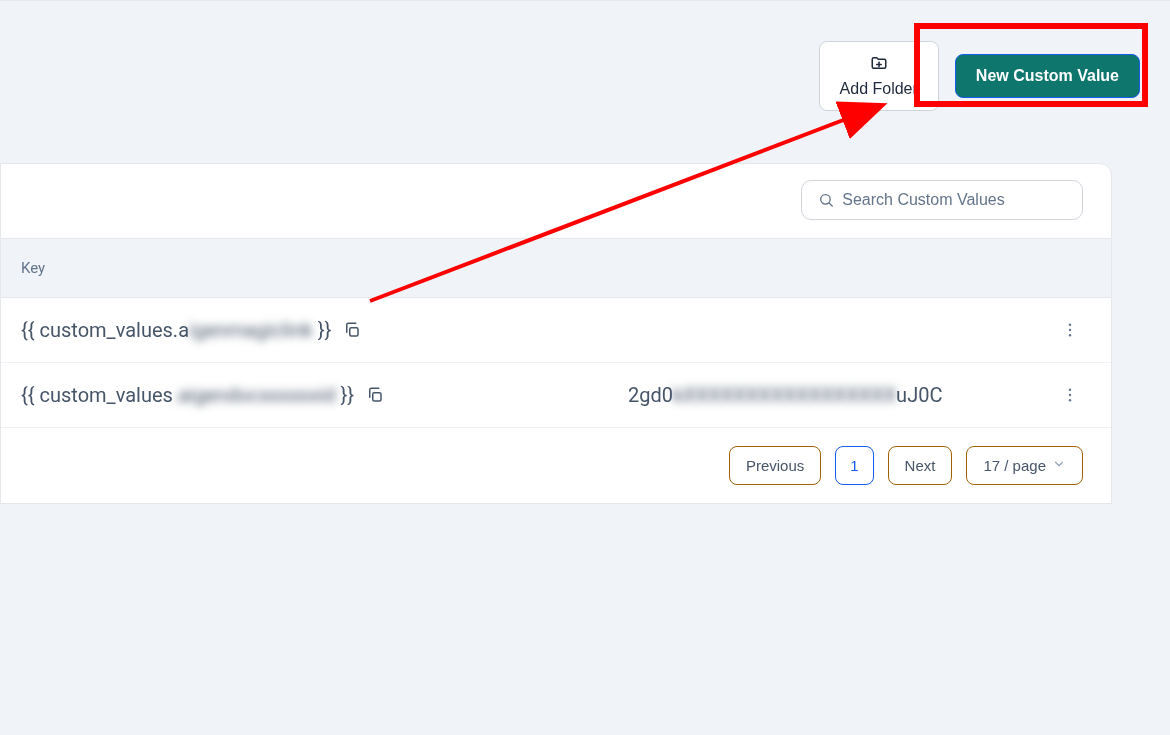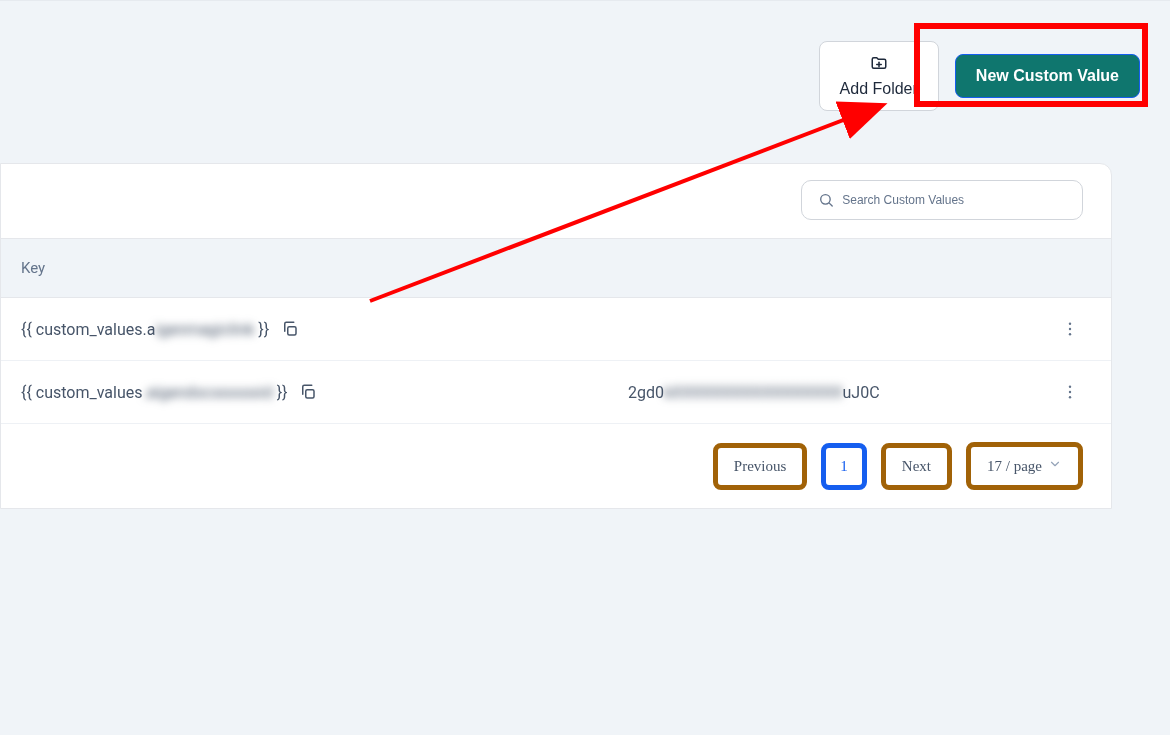--- a/index.html
+++ b/index.html
@@ -84,21 +84,21 @@
     border-radius: 10px;
     padding: 10px 16px;
     width: 282px;
     color: #64748b;
     cursor: text;
   }
   .search-box svg { stroke: #64748b; }
   .search-input {
     border: none;
     outline: none;
-    font-size: 12px;
+    font-size: 16px;
     color: #8b5cf6;
     width: 100%;
     background: transparent;
   }
   .search-input::placeholder { color: #64748b; }
 
   .table-head {
     display: flex;
     background: #f0f4f8;
     font-size: 15px;
@@ -111,21 +111,21 @@
   }
   .col-key { width: 627px; }
   .col-value { width: 380px; padding-left: 0; }
   .col-actions { flex: 1; display:flex; justify-content:flex-end; padding-right: 30px; }
 
   .table-body .row {
     display: flex;
     align-items: center;
     border-bottom: 1px solid #eef1f5;
   }
-  .td { font-size: 16px; color: #475569; display:flex; align-items:flex-start; gap:12px; }
+  .td { font-size: 20px; color: #475569; display:flex; align-items:center; gap:12px; }
   .td .copy-icon { cursor:pointer; color:#475569; display:inline-flex; }
   .blur-span {
     filter: blur(4px);
     user-select:none;
   }
 
   .more-btn {
     width: 22px;
     height: 22px;
     display:inline-flex;
@@ -136,31 +136,30 @@
   }
 
   .pagination {
     display:flex;
     justify-content:flex-end;
     gap:14px;
     padding:18px 28px;
     align-items:center;
   }
   .pag-btn {
-    border:5px solid #a16207;
+    border:1px solid #a16207;
     background:#fff;
     border-radius:8px;
     padding:10px 16px;
     font-size:15px;
     color:#475569;
     cursor:pointer;
     display:inline-flex;
     align-items:center;
     gap:6px;
-    font-family:Liberation Serif, serif;
   }
   .pag-btn.page-num {
     color:#155EEF;
     border-color:#155EEF;
     padding:10px 14px;
   }
   .pag-btn .chev { color:#94a3b8; }
 
   
   .arrow-svg {

